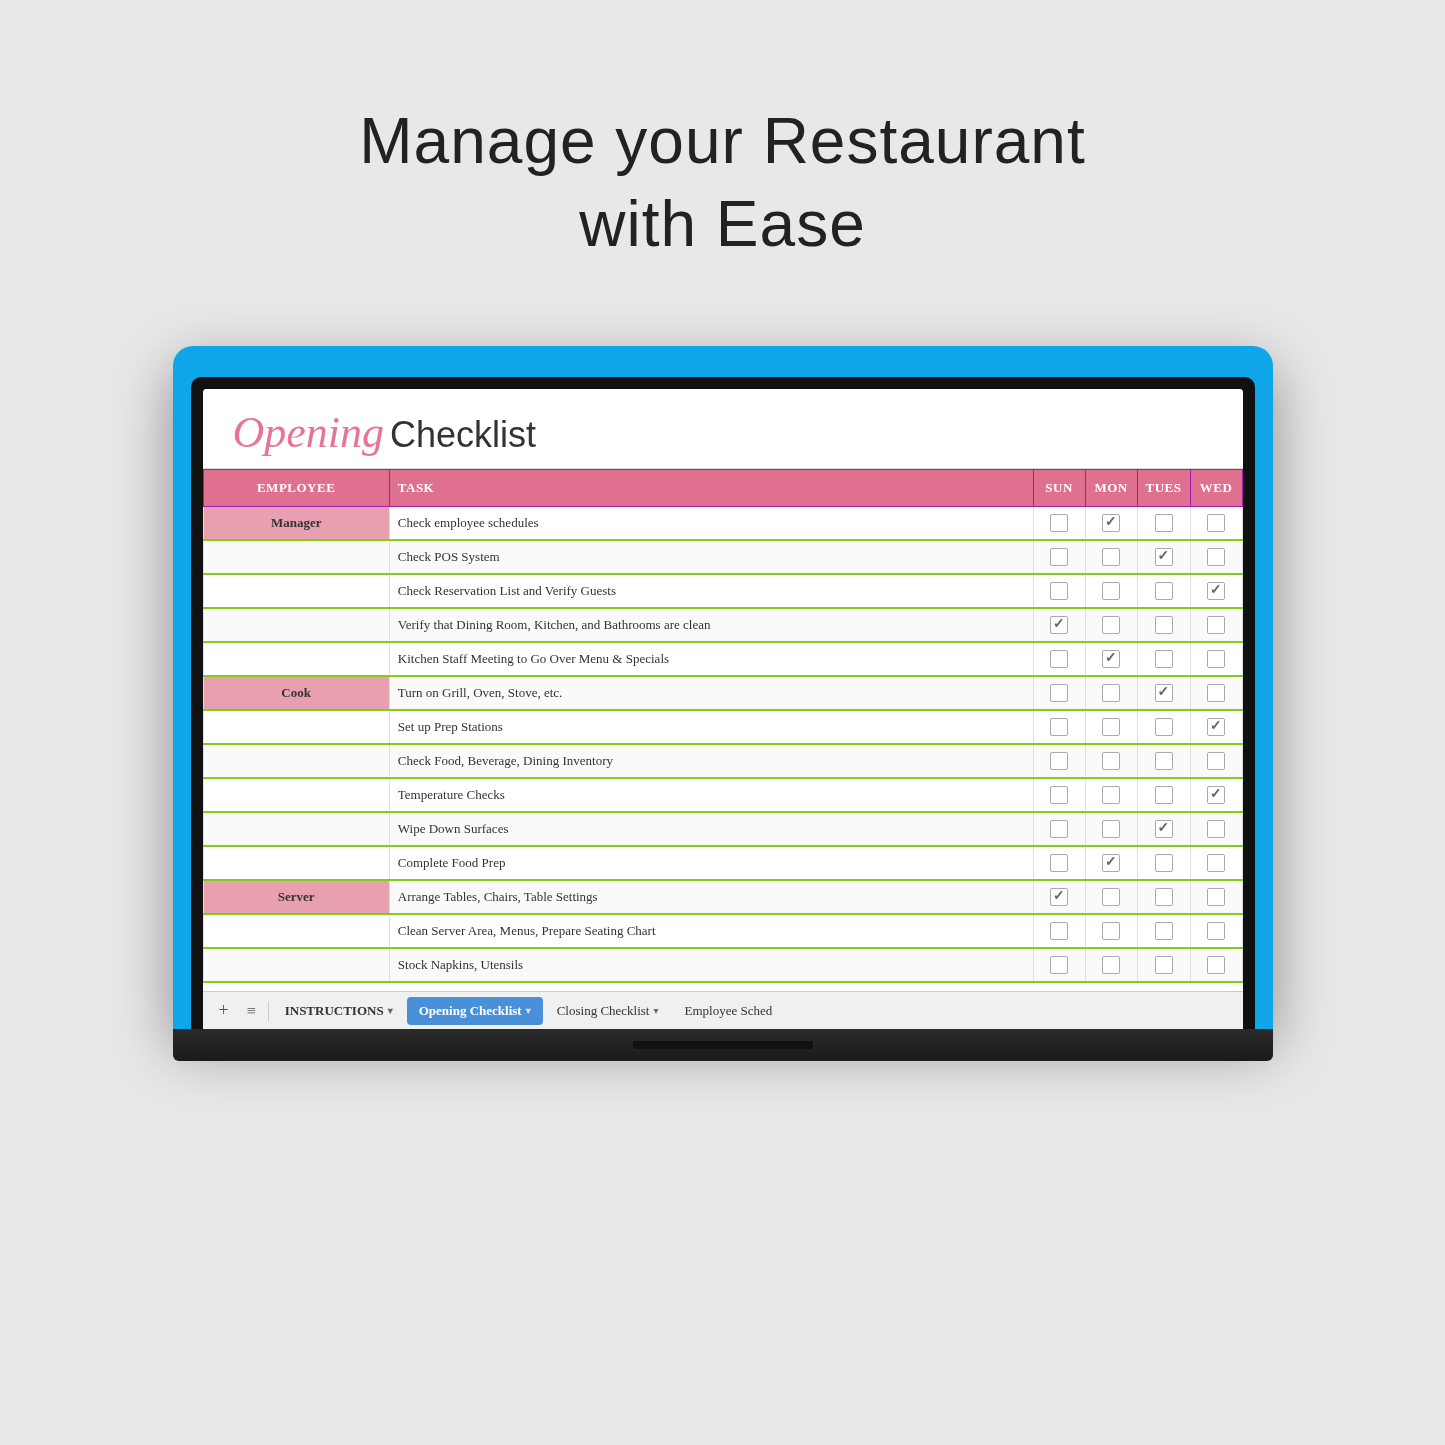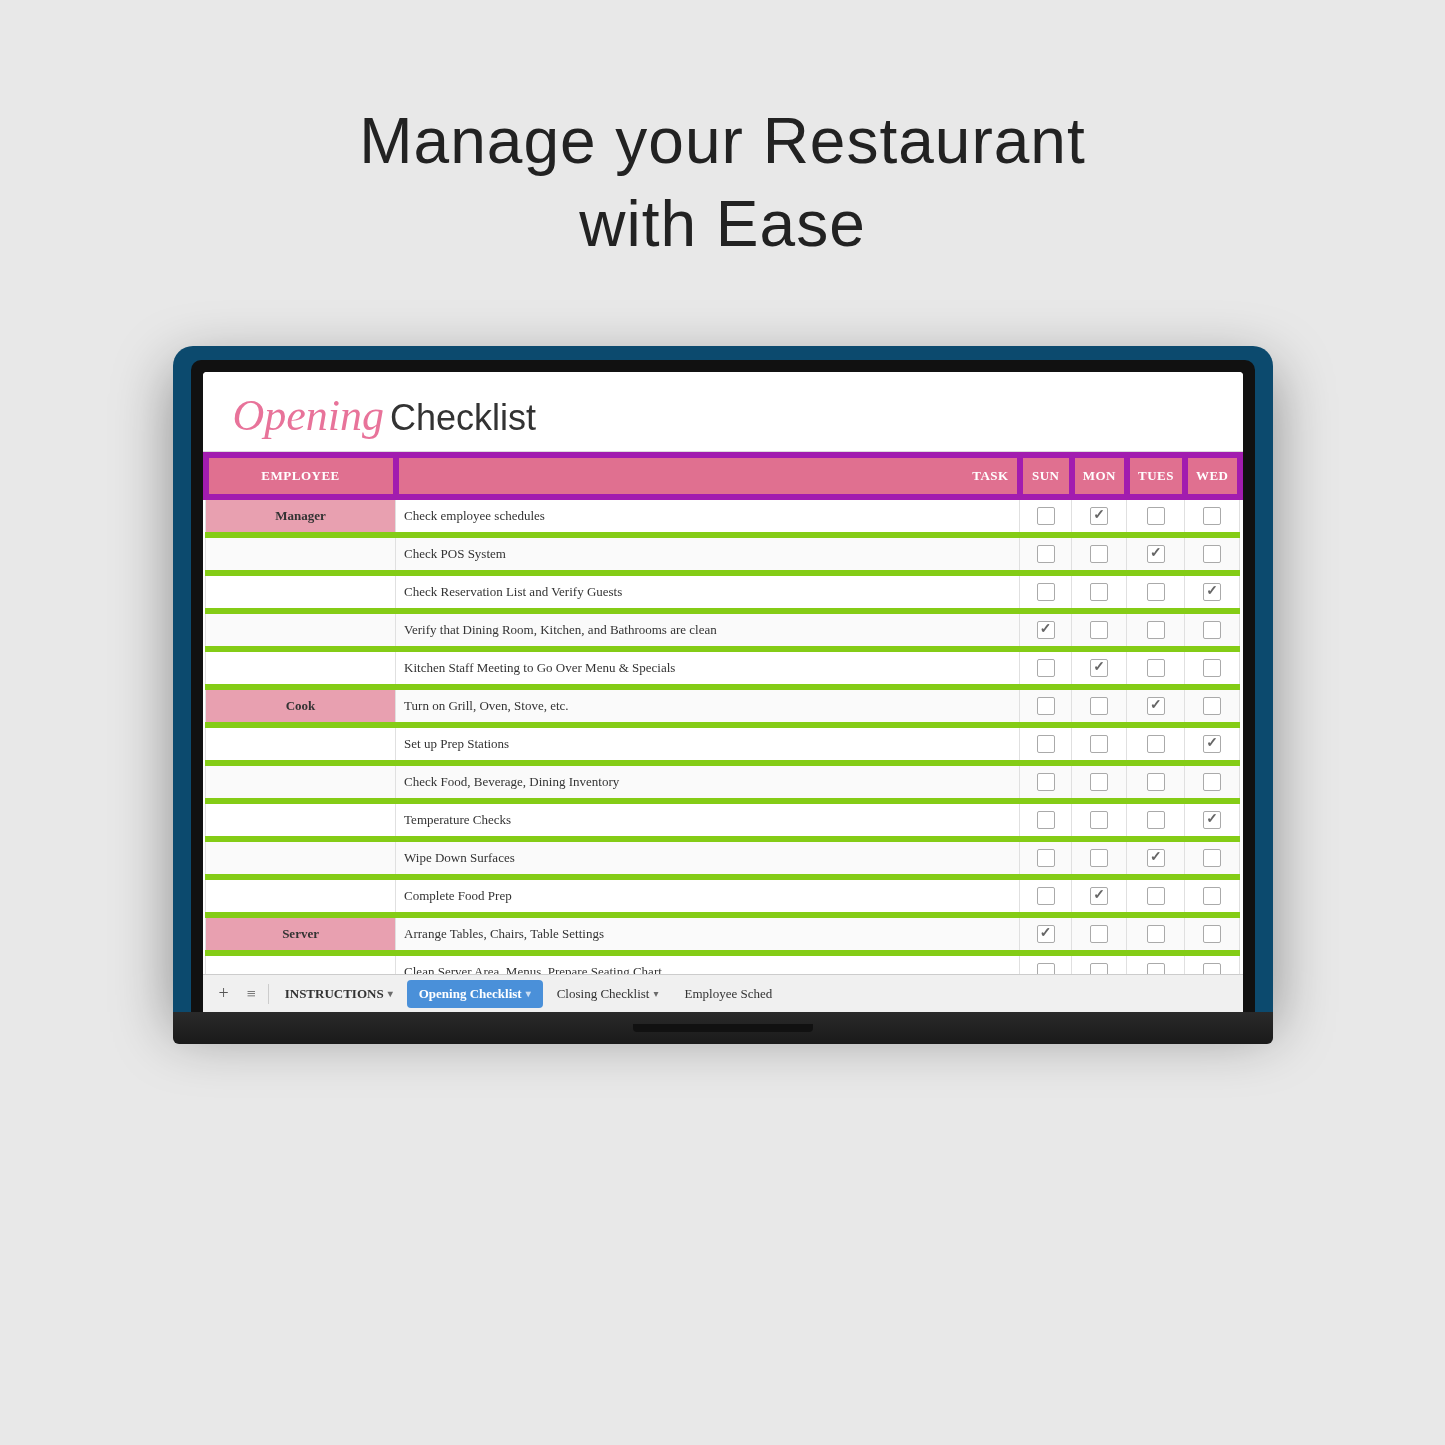--- a/index.html
+++ b/index.html
@@ -27,23 +27,23 @@
     }
 
     .laptop-wrapper {
       margin-top: 80px;
       position: relative;
       width: 1100px;
     }
 
     
     .laptop-frame {
-      background: #0c4a6e;
+      background: #0ea5e9;
       border-radius: 20px 20px 0 0;
-      padding: 14px 18px 0 18px;
+      padding: 31px 18px 0 18px;
       box-shadow: 0 20px 60px rgba(0,0,0,0.4);
     }
 
     
     .screen-bezel {
       background: #111;
       border-radius: 10px 10px 0 0;
       padding: 12px 12px 0 12px;
     }
 
@@ -111,30 +111,30 @@
       overflow: hidden;
     }
 
     .checklist-table thead th {
       background: #e07090;
       color: #fff;
       font-weight: 700;
       font-size: 13px;
       letter-spacing: 0.5px;
       padding: 10px 8px;
-      border: 6px solid #a21caf;
+      border: 1px solid #a21caf;
       text-align: center;
     }
 
     .checklist-table thead th.task-col {
-      text-align: right;
+      text-align: left;
     }
 
     .checklist-table tbody tr {
-      border-bottom: 6px solid #84cc16;
+      border-bottom: 2px solid #84cc16;
     }
 
     .checklist-table tbody tr:nth-child(even) {
       background: #fafafa;
     }
 
     .checklist-table tbody td {
       padding: 7px 8px;
       border: 1px solid #e0e0e0;
       font-size: 13px;

